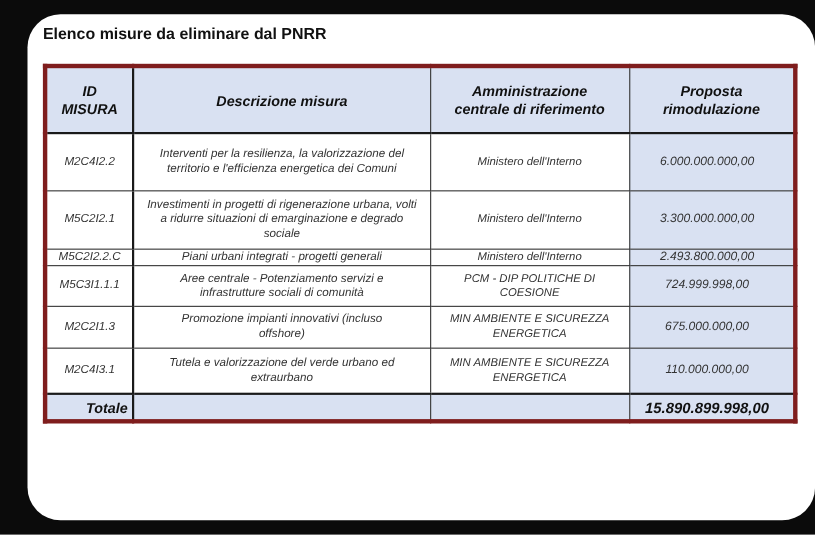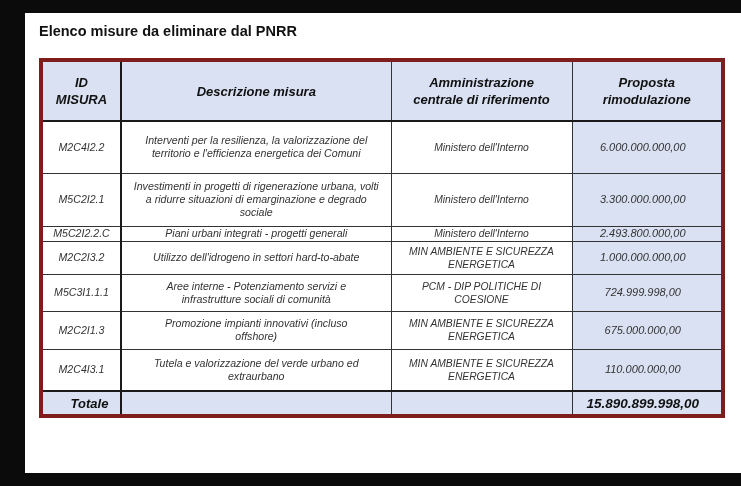--- a/index.html
+++ b/index.html
@@ -3,20 +3,21 @@
 <meta charset="utf-8">
 <style>
   html, body { margin:0; padding:0; }
   body {
     width:741px; height:486px; background:#0b0b0b; position:relative; overflow:hidden;
     font-family: "Liberation Sans", "DejaVu Sans", sans-serif;
   }
   .panel {
     position:absolute; left:25px; top:13px; width:716px; height:460px;
     background:#ffffff;
+    border-radius:30px;
   }
   .title {
     position:absolute; left:14px; top:10px;
     font-size:14.5px; font-weight:bold; color:#111;
   }
   table {
     position:absolute; left:14px; top:45px;
     border-collapse:collapse; width:682px;
     table-layout:fixed;
     border:4px solid #7f1d1d;
@@ -37,21 +38,21 @@
     font-size:13px; line-height:17px; height:58px;
     border-bottom:2px solid #1a1a1a;
   }
   th.id { border-right:2px solid #1a1a1a; }
   td.id { border-right:2px solid #1a1a1a; }
   td.amt { background:#d9e1f2; padding-right:12px; font-size:11px; }
   td.admin { font-size:10.3px; }
   tr.total td {
     background:#d9e1f2; border-top:2px solid #1a1a1a; height:22px;
   }
-  tr.total td.lbl { text-align:center; font-weight:bold; color:#111; font-size:13px; padding-left:20px; background:#d9e1f2; }
+  tr.total td.lbl { text-align:right; font-weight:bold; color:#111; font-size:13px; padding-left:20px; background:#d9e1f2; }
   tr.total td.amt { font-weight:bold; color:#111; font-size:13.5px; }
 </style>
 </head>
 <body>
 
 <div class="panel">
   <div class="title">Elenco misure da eliminare dal PNRR</div>
 
   <table>
     <colgroup>
@@ -89,29 +90,23 @@
         <td style="padding:0 10px">Investimenti in progetti di rigenerazione urbana, volti a ridurre situazioni di emarginazione e degrado sociale</td>
         <td class="admin">Ministero dell'Interno</td>
         <td class="amt">3.300.000.000,00</td>
       </tr>
       <tr style="height:15px">
         <td class="id" style="line-height:13px">M5C2I2.2.C</td>
         <td>Piani urbani integrati - progetti generali</td>
         <td class="admin">Ministero dell'Interno</td>
         <td class="amt">2.493.800.000,00</td>
       </tr>
-      <tr style="height:33px">
-        <td class="id">M2C2I3.2</td>
-        <td>Utilizzo dell'idrogeno in settori hard-to-abate</td>
-        <td class="admin" style="padding:0 14px">MIN AMBIENTE E SICUREZZA ENERGETICA</td>
-        <td class="amt">1.000.000.000,00</td>
-      </tr>
       <tr style="height:37px">
         <td class="id">M5C3I1.1.1</td>
-        <td style="padding:0 30px">Aree interne - Potenziamento servizi e infrastrutture sociali di comunità</td>
+        <td style="padding:0 30px">Aree centrale - Potenziamento servizi e infrastrutture sociali di comunità</td>
         <td class="admin" style="padding:0 22px">PCM - DIP POLITICHE DI COESIONE</td>
         <td class="amt">724.999.998,00</td>
       </tr>
       <tr style="height:38px">
         <td class="id">M2C2I1.3</td>
         <td style="padding:0 28px">Promozione impianti innovativi (incluso offshore)</td>
         <td class="admin" style="padding:0 14px">MIN AMBIENTE E SICUREZZA ENERGETICA</td>
         <td class="amt">675.000.000,00</td>
       </tr>
       <tr style="height:42px">

